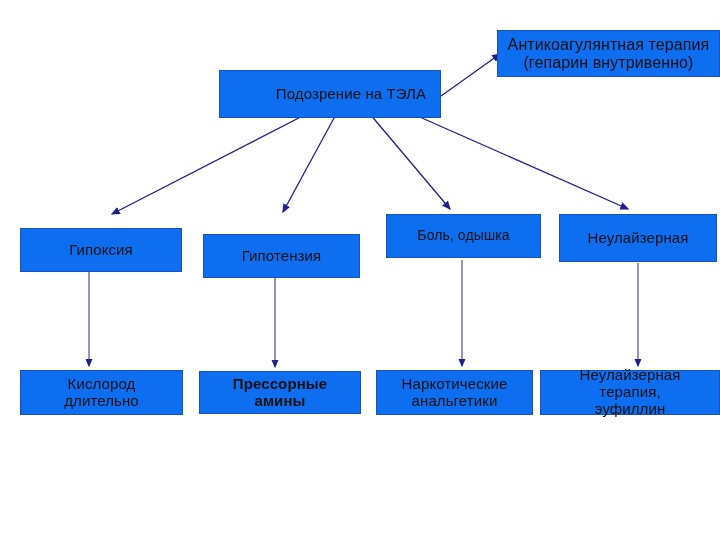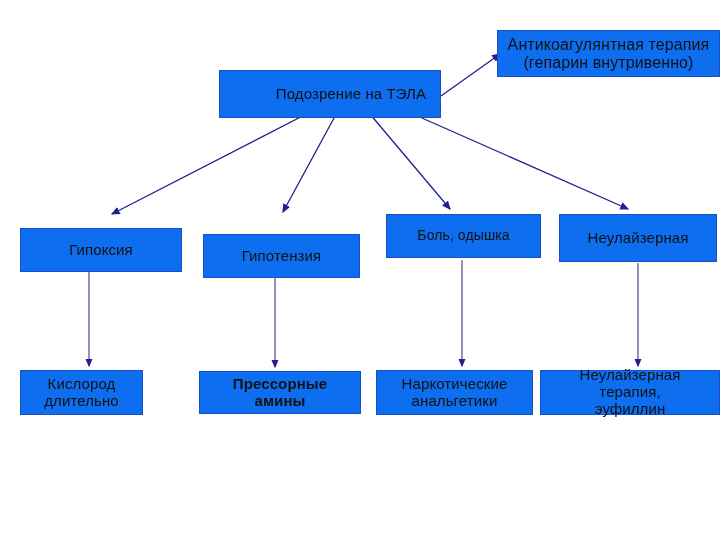--- a/index.html
+++ b/index.html
@@ -82,21 +82,21 @@
   .node-sym4 {
     left: 559px;
     top: 214px;
     width: 158px;
     height: 48px;
     font-size: 15px;
   }
   .node-trt1 {
     left: 20px;
     top: 370px;
-    width: 123px;
+    width: 163px;
     height: 45px;
     font-size: 15px;
   }
   .node-trt2 {
     left: 199px;
     top: 371px;
     width: 162px;
     height: 43px;
     font-size: 15px;
     font-weight: bold;

